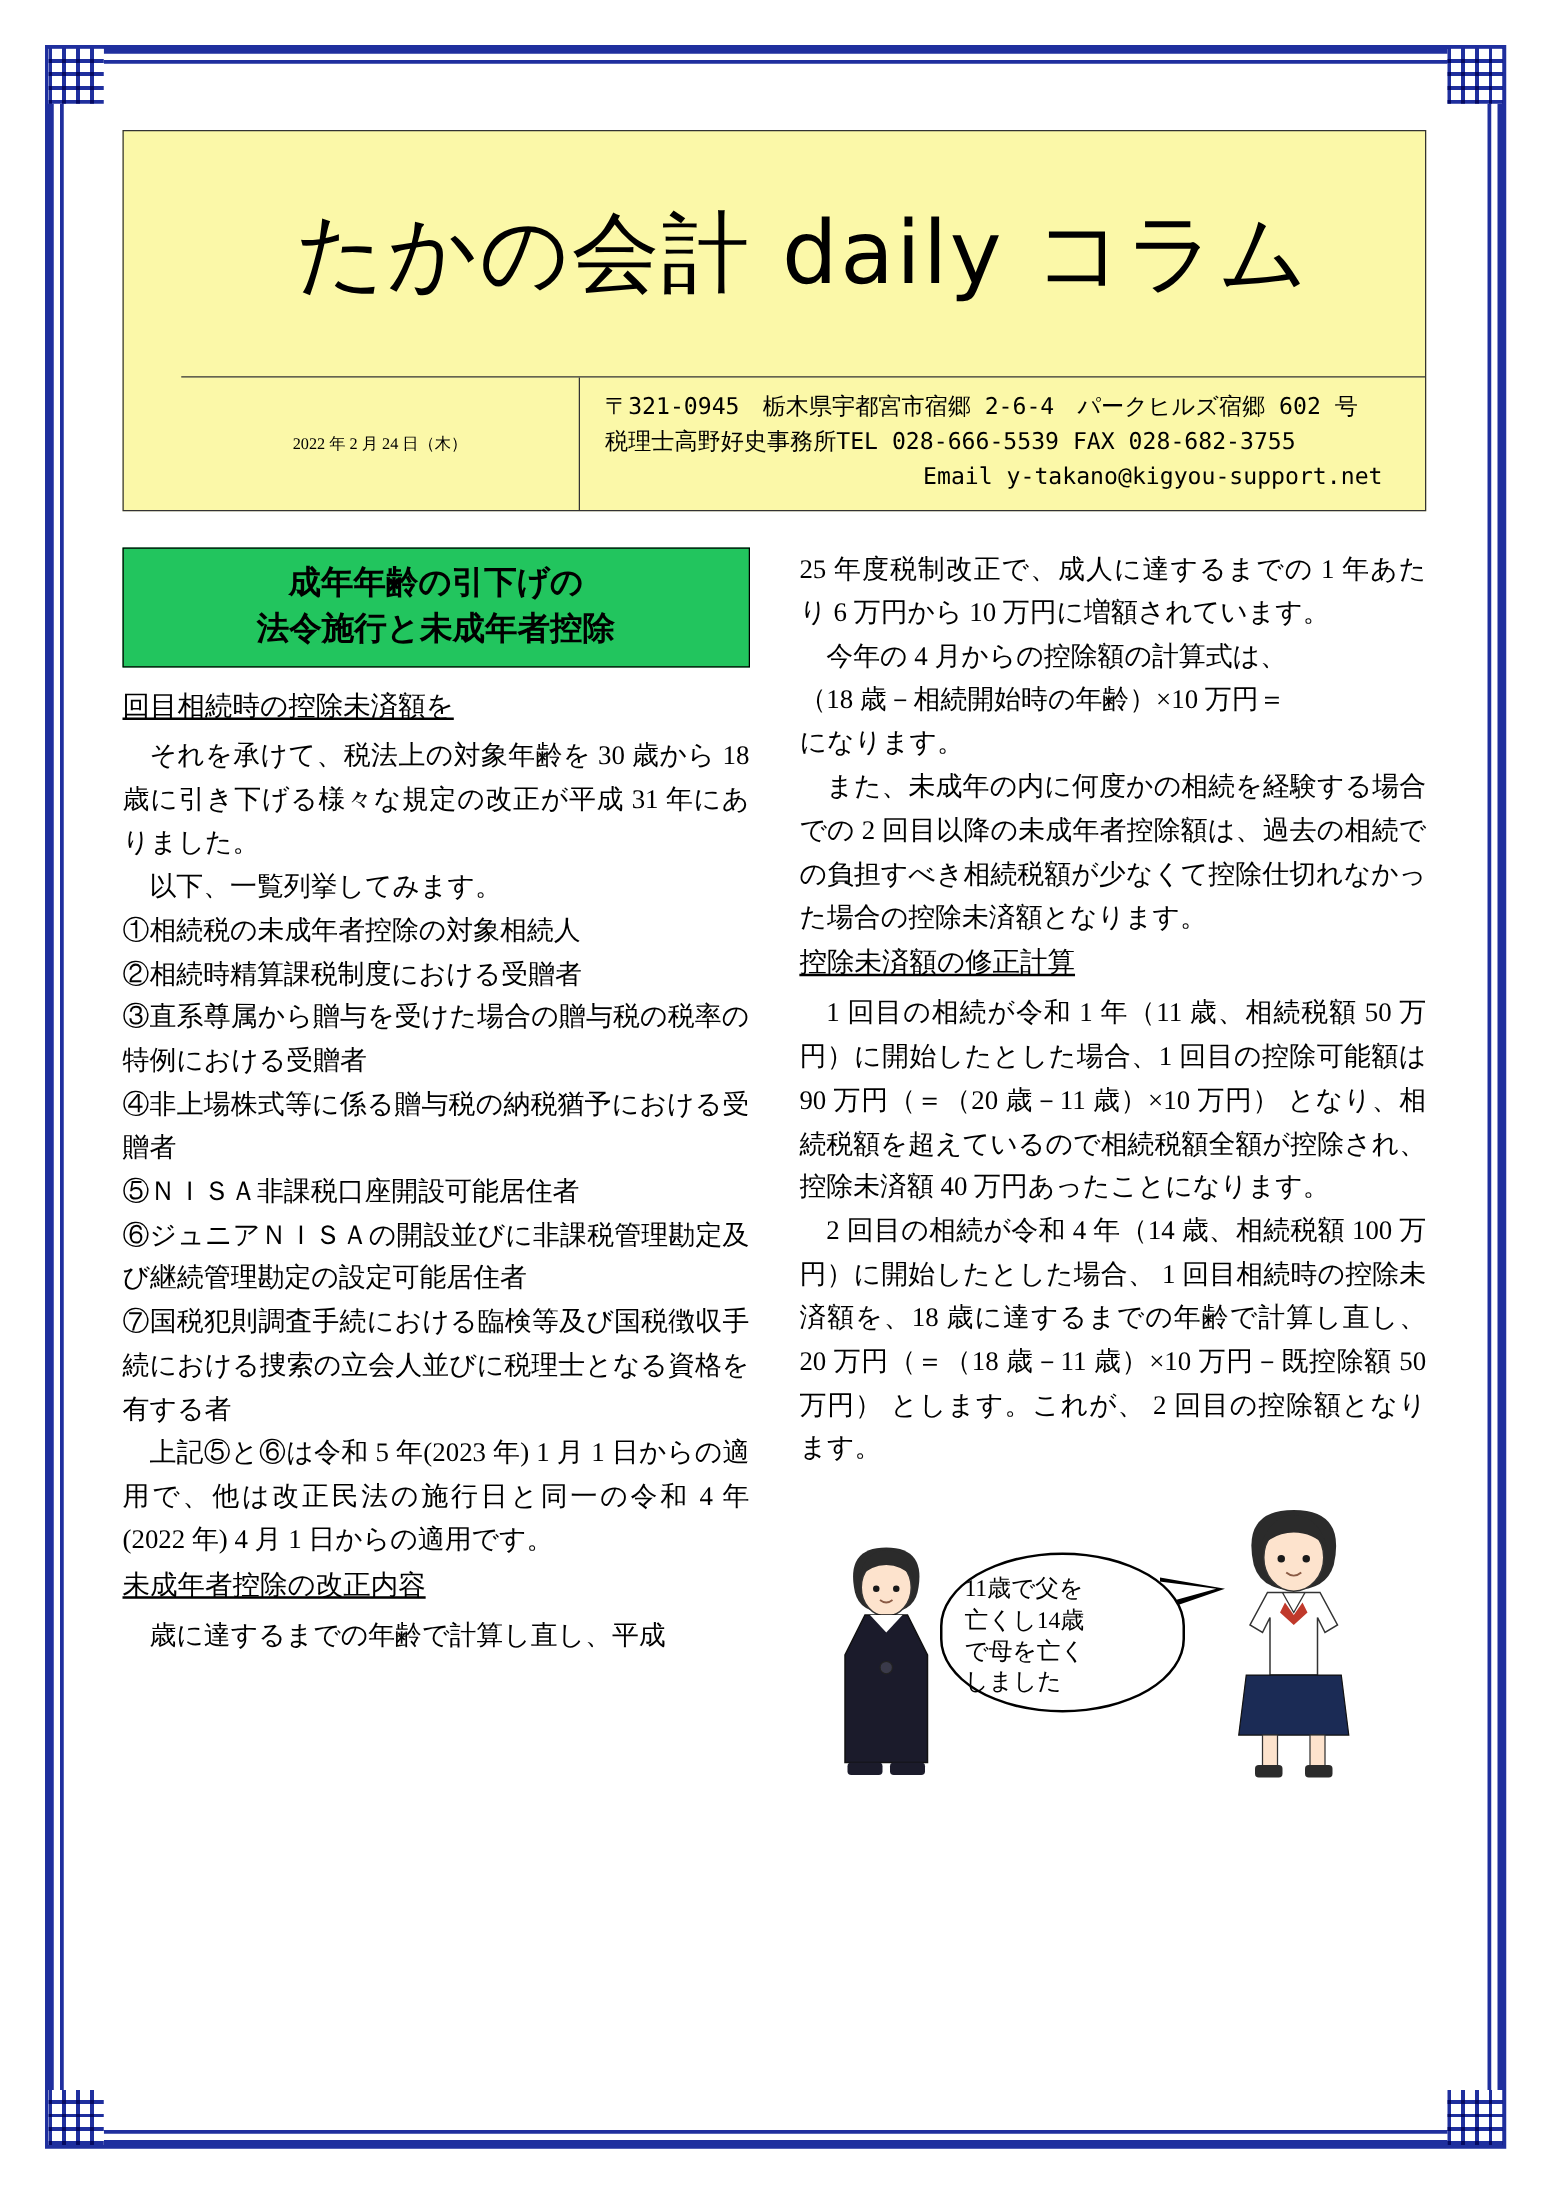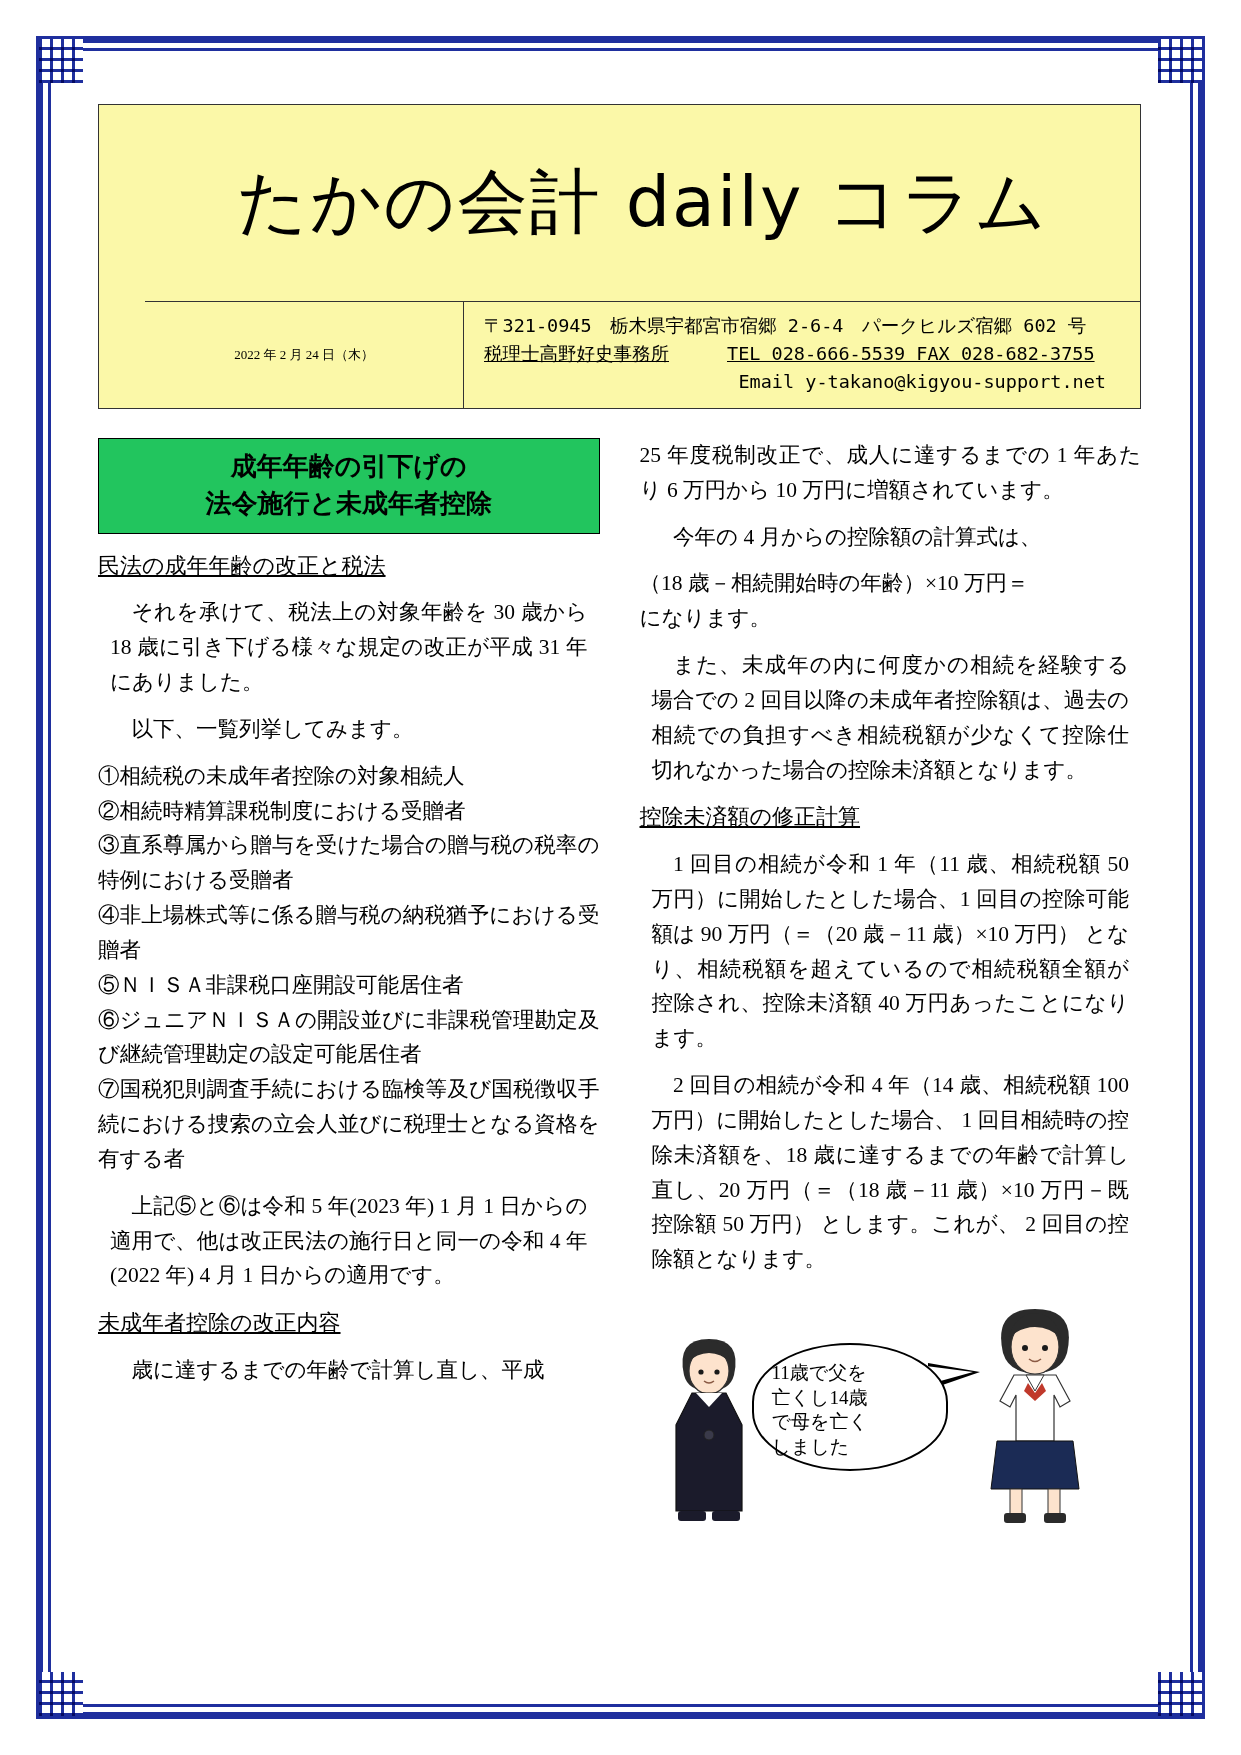--- a/index.html
+++ b/index.html
@@ -87,22 +87,20 @@
   }
   .mast-addr {
     flex: 1;
     padding: 10px 14px 8px 20px;
     font-family: "DejaVu Sans Mono", "Liberation Mono", monospace;
     font-size: 18.5px;
     line-height: 1.52;
   }
   .mast-addr .line2 {
     display: flex;
-    gap: 58px;
-    text-decoration: underline;
   }
   .mast-addr .line3 {
     text-align: right;
     padding-right: 20px;
   }
 
   
   .columns {
     position: absolute;
     left: 98px;
@@ -131,21 +129,21 @@
   }
 
   .sub-head {
     font-family: "DejaVu Sans", "Liberation Sans", sans-serif;
     font-size: 22px;
     text-decoration: underline;
     margin: 2px 0 4px 0;
   }
 
   p.para {
-    margin: 12px;
+    margin: 0;
     text-indent: 1em;
   }
   p.flush {
     margin: 0;
     text-indent: 0;
   }
 
   
   .illus {
     position: relative;
@@ -213,21 +211,21 @@
 
 <div class="columns">
 
   <div class="col">
 
     <div class="headline-box">
       <div>成年年齢の引下げの</div>
       <div>法令施行と未成年者控除</div>
     </div>
 
-    <div class="sub-head">民法の成年年齢の改正と税法</div>
+    <div class="sub-head">回目相続時の控除未済額を</div>
     <p class="para">それを承けて、税法上の対象年齢を 30 歳から 18 歳に引き下げる様々な規定の改正が平成 31 年にありました。</p>
     <p class="para">以下、一覧列挙してみます。</p>
 
     <p class="flush">①相続税の未成年者控除の対象相続人</p>
     <p class="flush">②相続時精算課税制度における受贈者</p>
     <p class="flush">③直系尊属から贈与を受けた場合の贈与税の税率の特例における受贈者</p>
     <p class="flush">④非上場株式等に係る贈与税の納税猶予における受贈者</p>
     <p class="flush">⑤ＮＩＳＡ非課税口座開設可能居住者</p>
     <p class="flush">⑥ジュニアＮＩＳＡの開設並びに非課税管理勘定及び継続管理勘定の設定可能居住者</p>
     <p class="flush">⑦国税犯則調査手続における臨検等及び国税徴収手続における捜索の立会人並びに税理士となる資格を有する者</p>

